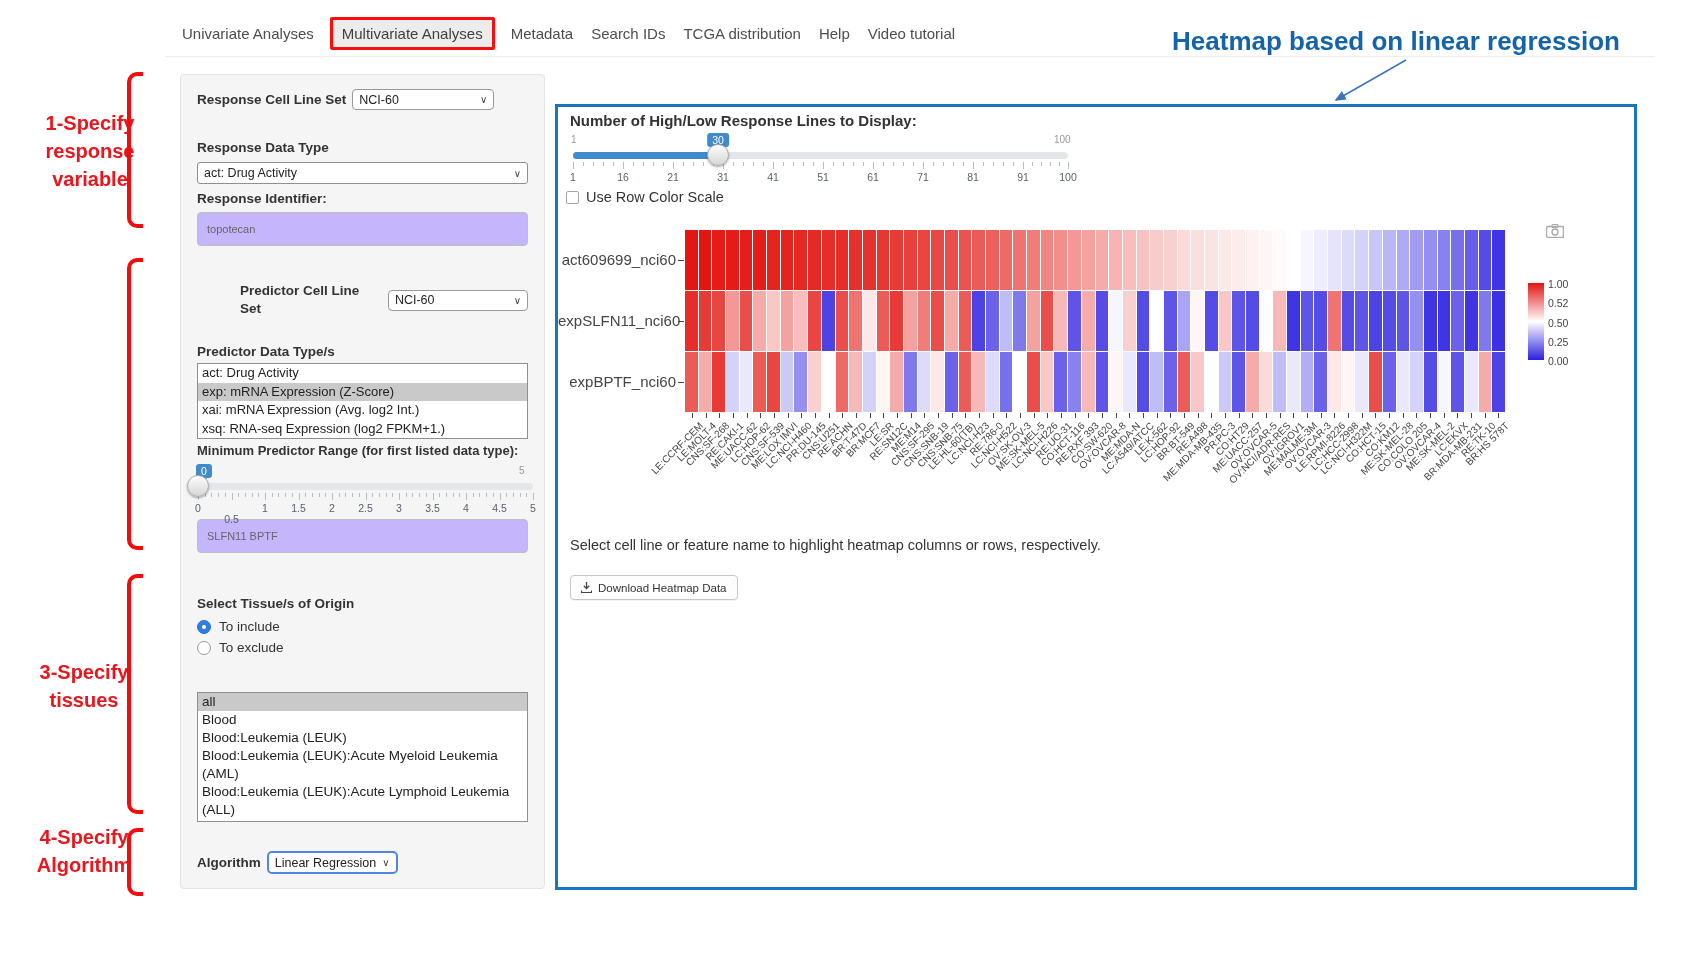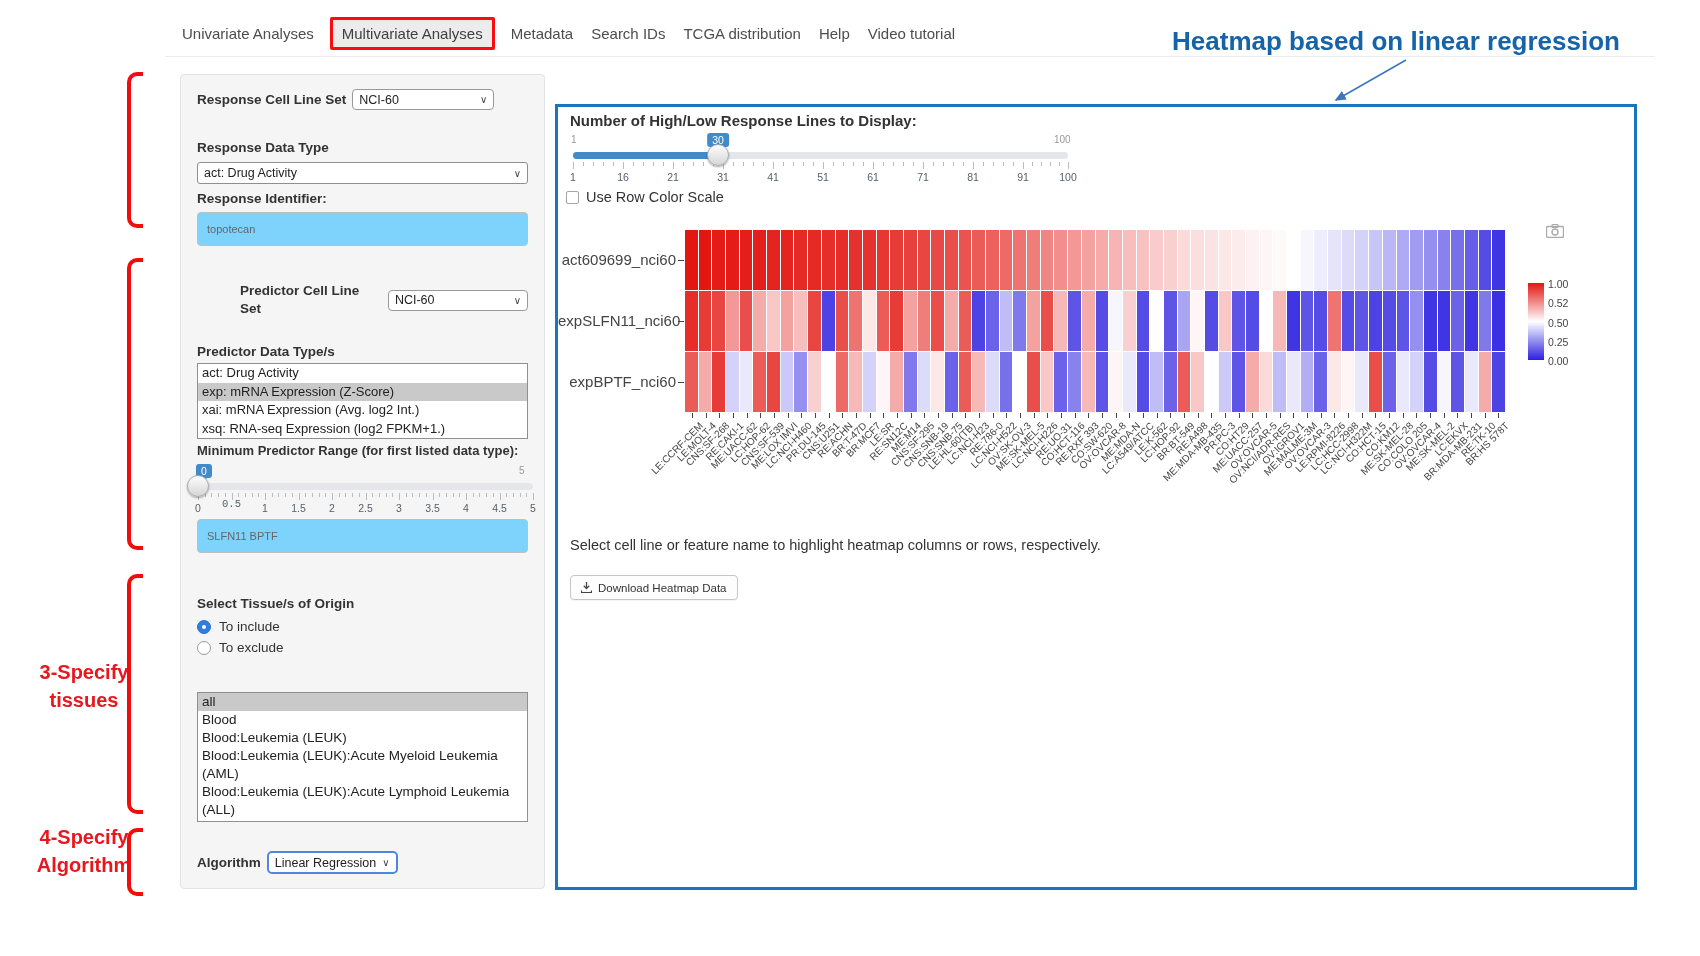--- a/index.html
+++ b/index.html
@@ -20,21 +20,21 @@
 
   
   .sidebar { position:absolute; left:180px; top:74px; width:365px; height:815px; background:#f5f5f5; border:1px solid #e3e3e3; border-radius:4px; padding:14px 16px; font-size:13.5px; }
   .lbl { font-weight:bold; color:#333; font-size:13.5px; line-height:18px; }
   .row-inline { display:flex; align-items:center; gap:6px; }
   .sel { display:inline-flex; align-items:center; justify-content:space-between; background:#fff; border:1px solid #999; border-radius:4px; height:21px; padding:0 6px; font-size:12.5px; color:#222; cursor:pointer; }
   .sel .chev { font-size:10px; color:#444; margin-left:6px; }
   .sel.small { width:142px; }
   .sel.wide { width:100%; height:22px; border-radius:3px; border-color:#8f8f8f; }
   .sel.focus { border:2px solid #4f86e0; border-radius:5px; height:23px; }
-  .tx-input { width:100%; height:25px; border:1px solid #bfbfbf; border-radius:4px; background:#7dd3fc; font-family:"Liberation Sans",sans-serif; font-size:11px; color:#666; padding:16px 9px; }
+  .tx-input { width:100%; height:25px; border:1px solid #bfbfbf; border-radius:4px; background:#c4b5fd; font-family:"Liberation Sans",sans-serif; font-size:11px; color:#666; padding:16px 9px; }
   .listbox { width:100%; background:#fff; border:1px solid #8f8f8f; overflow:hidden; font-size:13px; color:#222; }
   .listbox .opt { padding:0 4px; line-height:18.5px; white-space:nowrap; cursor:pointer; }
   .listbox.wrap .opt { white-space:normal; line-height:18px; }
   .listbox .opt.selected { background:#c9c9c9; }
   .radio-row { display:flex; align-items:center; gap:8px; margin-top:6px; font-size:13.5px; color:#333; }
   .radio { width:14px; height:14px; border-radius:50%; border:1px solid #9a9a9a; background:#fff; position:relative; }
   .radio.checked { background:#2f7de1; border-color:#2a6fd0; }
   .radio.checked::after { content:""; position:absolute; left:4px; top:4px; width:4px; height:4px; border-radius:50%; background:#fff; }
 
   
@@ -93,20 +93,25 @@
   <div class="big-title">Heatmap based on linear regression</div>
   <svg class="arrow-svg" width="92" height="54">
     <defs>
       <marker id="ah" markerWidth="8" markerHeight="8" refX="6" refY="3" orient="auto">
         <path d="M0,0 L7,3 L0,6 Z" fill="#3c74c0"></path>
       </marker>
     </defs>
     <line x1="88" y1="4" x2="18" y2="44" stroke="#3c74c0" stroke-width="1.6" marker-end="url(#ah)"></line>
   </svg>
 
+  <div class="step-label" style="left:14px; top:109px;">
+    <div>1-Specify</div>
+      <div>response</div>
+      <div>variable</div>
+  </div>
   <div class="step-label" style="left:8px; top:658px;">
     <div>3-Specify</div>
       <div>tissues</div>
   </div>
   <div class="step-label" style="left:8px; top:823px;">
     <div>4-Specify</div>
       <div>Algorithm</div>
   </div>
 
   <div class="bracket" style="top:72px; height:156px;"></div>
@@ -154,21 +159,21 @@
         <div class="sl-minmax" style="left:-1px; top:3px;">0</div>
         <div class="sl-minmax" style="left:322px; top:3px;">5</div>
         <div class="sl-track" style="left:1px; top:21px; width:335px;"></div>
         <div class="sl-tick" style="left:1px; top:31px; height:7px;"></div>
         <div class="sl-ticklabel" style="left:1px; top:40px;">0</div>
         <div class="sl-tick" style="left:7.7px; top:31px; height:4px;"></div>
         <div class="sl-tick" style="left:14.4px; top:31px; height:4px;"></div>
         <div class="sl-tick" style="left:21.1px; top:31px; height:4px;"></div>
         <div class="sl-tick" style="left:27.8px; top:31px; height:4px;"></div>
         <div class="sl-tick" style="left:34.5px; top:31px; height:7px;"></div>
-        <div class="sl-ticklabel" style="left:34.5px; top:36px;font-family:Liberation Mono, monospace;">0.5</div>
+        <div class="sl-ticklabel" style="left:34.5px; top:51px;">0.5</div>
         <div class="sl-tick" style="left:41.2px; top:31px; height:4px;"></div>
         <div class="sl-tick" style="left:47.9px; top:31px; height:4px;"></div>
         <div class="sl-tick" style="left:54.6px; top:31px; height:4px;"></div>
         <div class="sl-tick" style="left:61.3px; top:31px; height:4px;"></div>
         <div class="sl-tick" style="left:68px; top:31px; height:7px;"></div>
         <div class="sl-ticklabel" style="left:68px; top:40px;">1</div>
         <div class="sl-tick" style="left:74.7px; top:31px; height:4px;"></div>
         <div class="sl-tick" style="left:81.4px; top:31px; height:4px;"></div>
         <div class="sl-tick" style="left:88.1px; top:31px; height:4px;"></div>
         <div class="sl-tick" style="left:94.8px; top:31px; height:4px;"></div>

